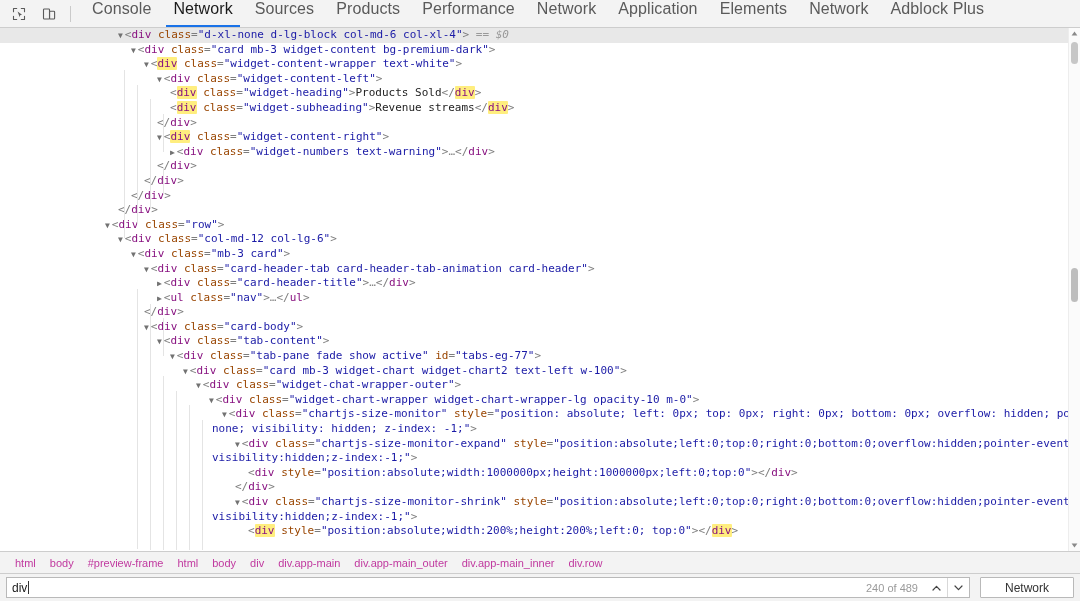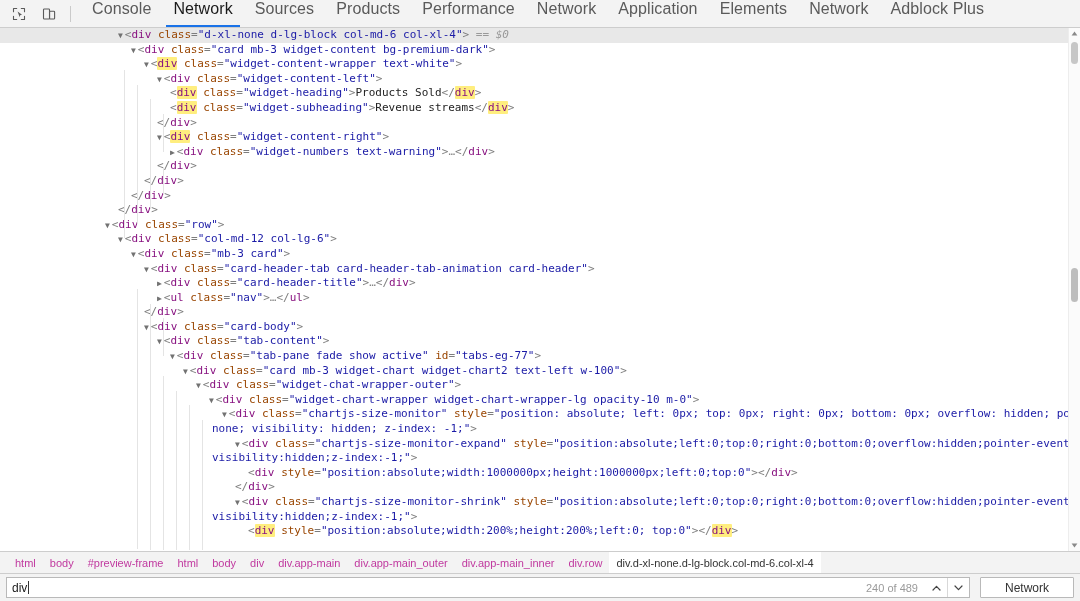--- a/index.html
+++ b/index.html
@@ -239,21 +239,20 @@
       <div class="crumb">html</div>
       <div class="crumb">body</div>
       <div class="crumb">#preview-frame</div>
       <div class="crumb">html</div>
       <div class="crumb">body</div>
       <div class="crumb">div</div>
       <div class="crumb">div.app-main</div>
       <div class="crumb">div.app-main_outer</div>
       <div class="crumb">div.app-main_inner</div>
       <div class="crumb">div.row</div>
-      <div class="crumb selected">div.d-xl-none.d-lg-block.col-md-6.col-xl-4</div>
     </div>
 
   <div class="searchbar">
     <div class="input-wrap">
       <div class="input-box">
         <span>div</span>
           <span class="caret"></span>
       </div>
       <div class="match-count" style="border:1px solid #b9b9b9;border-left:none;border-right:none;height:19px;display:flex;align-items:center;background:#fff;">240 of 489</div>
       <div class="nav-btns">

